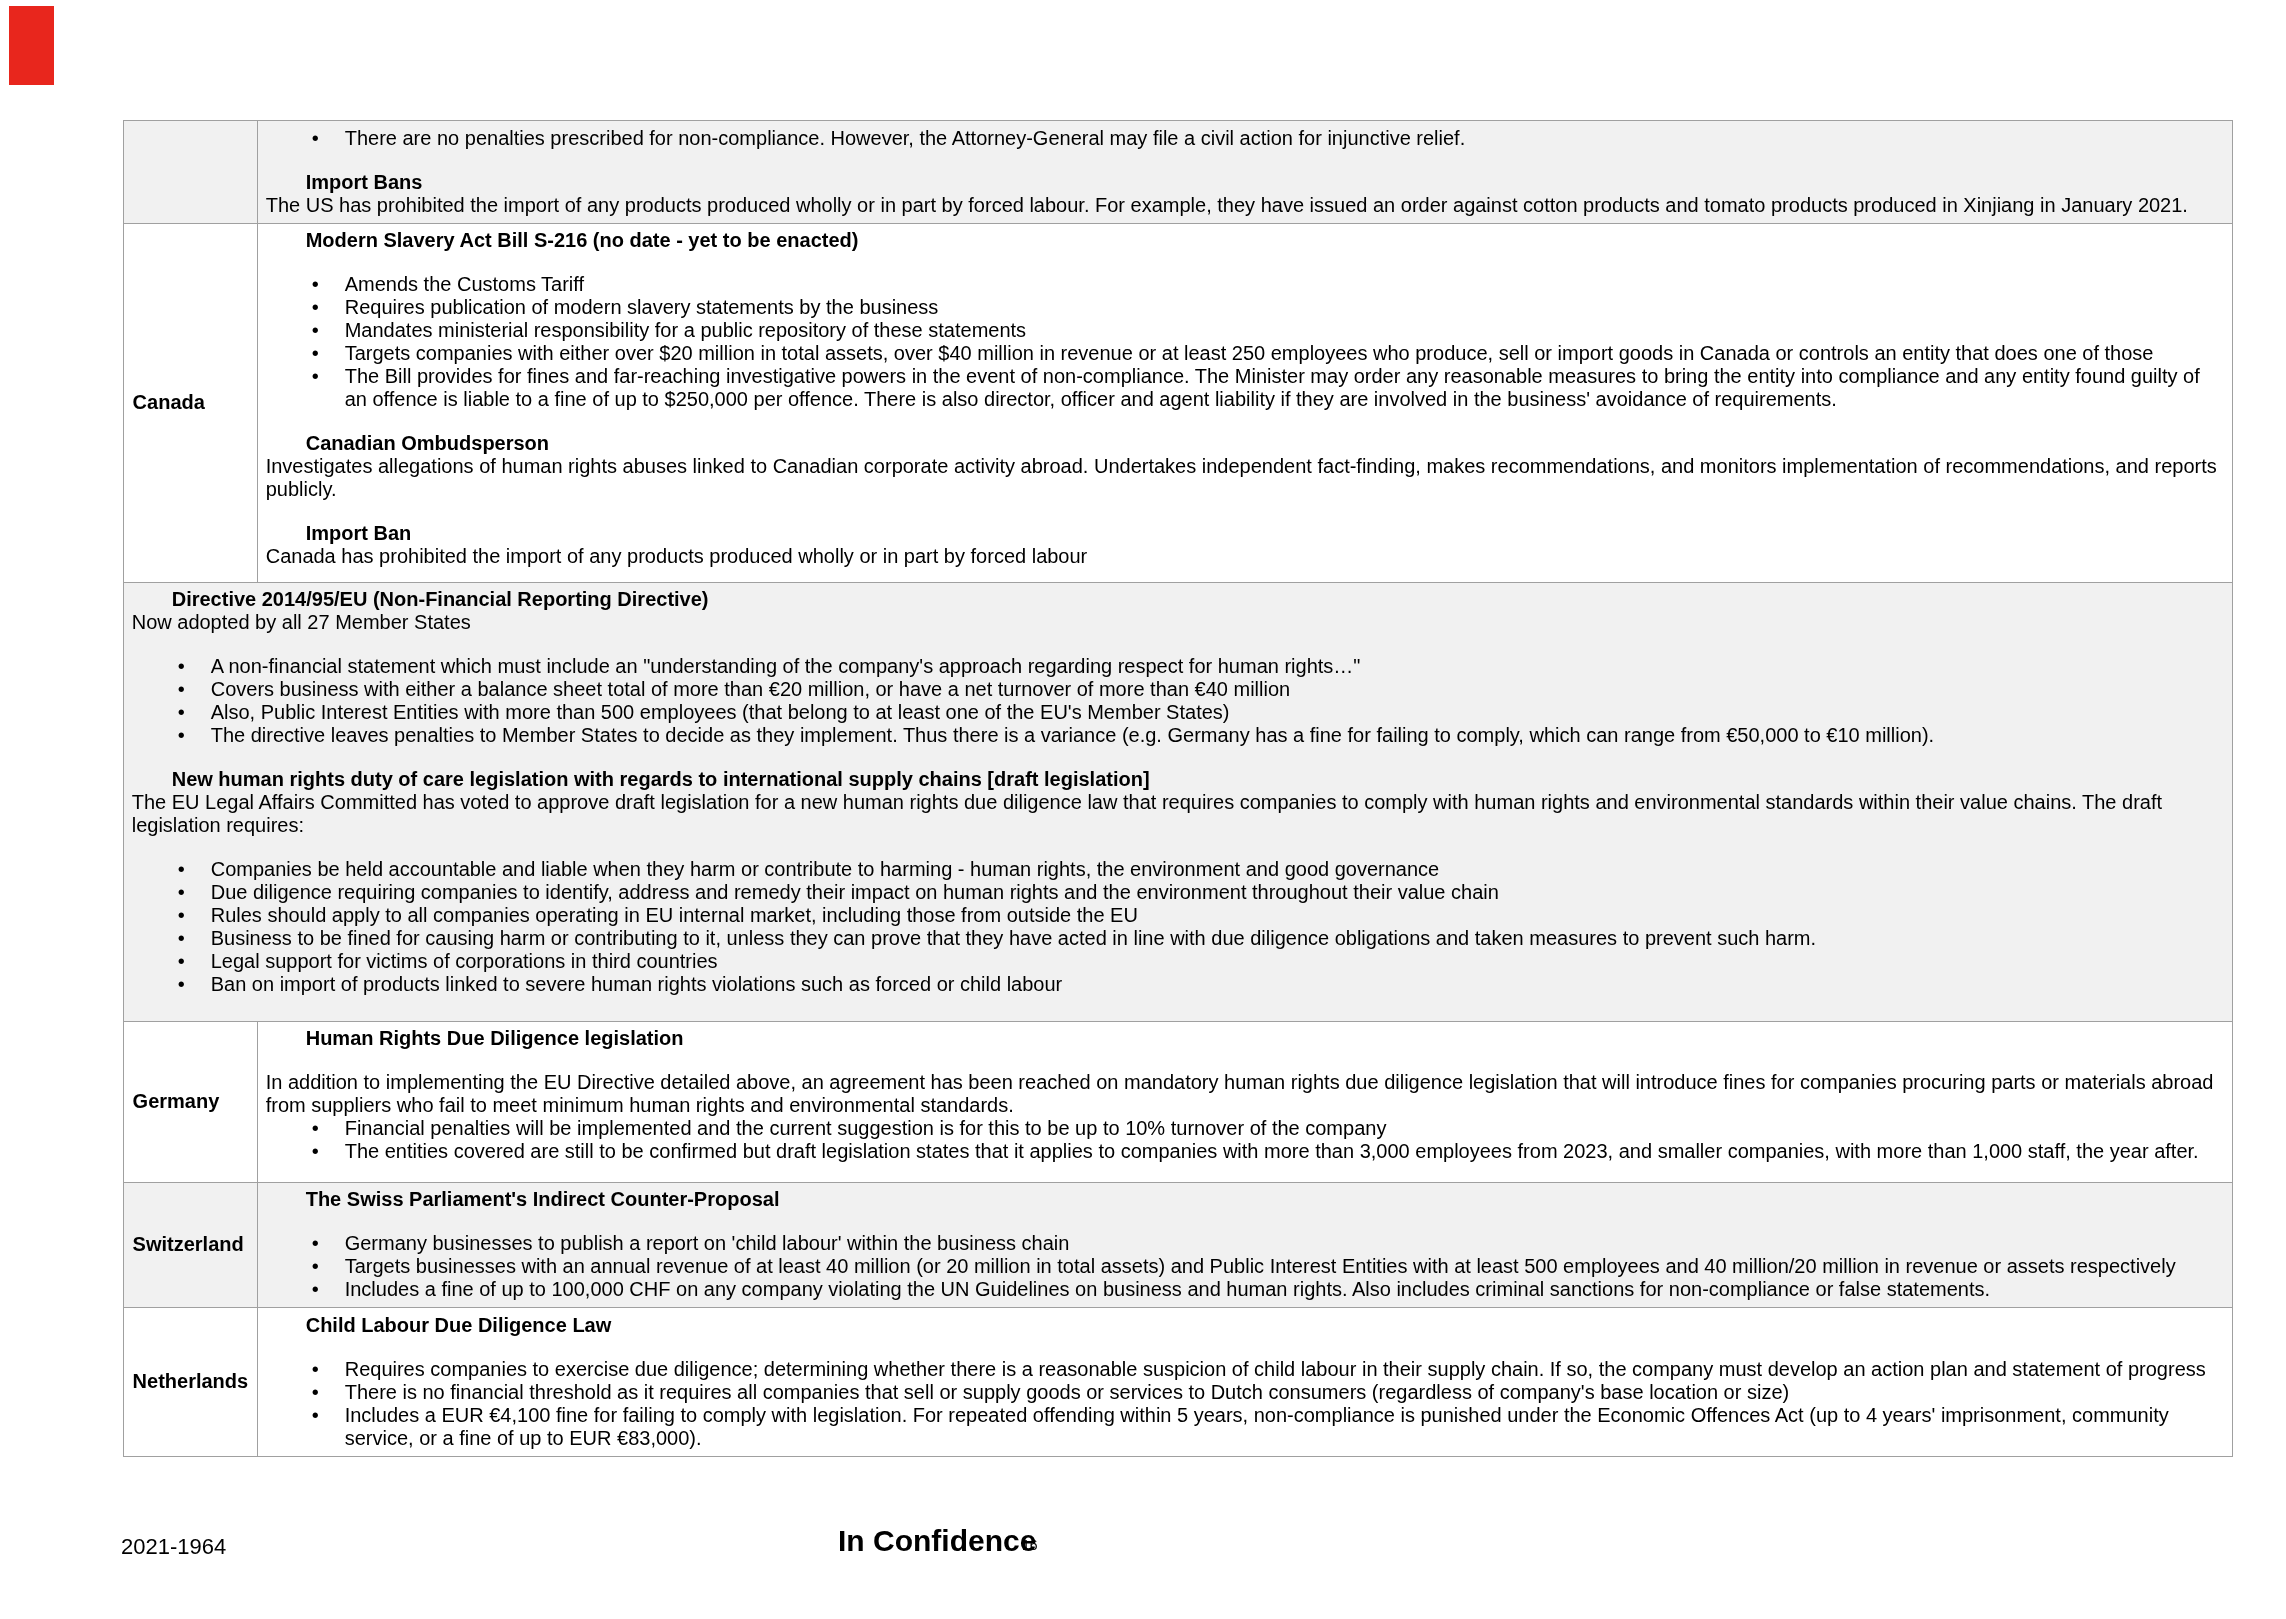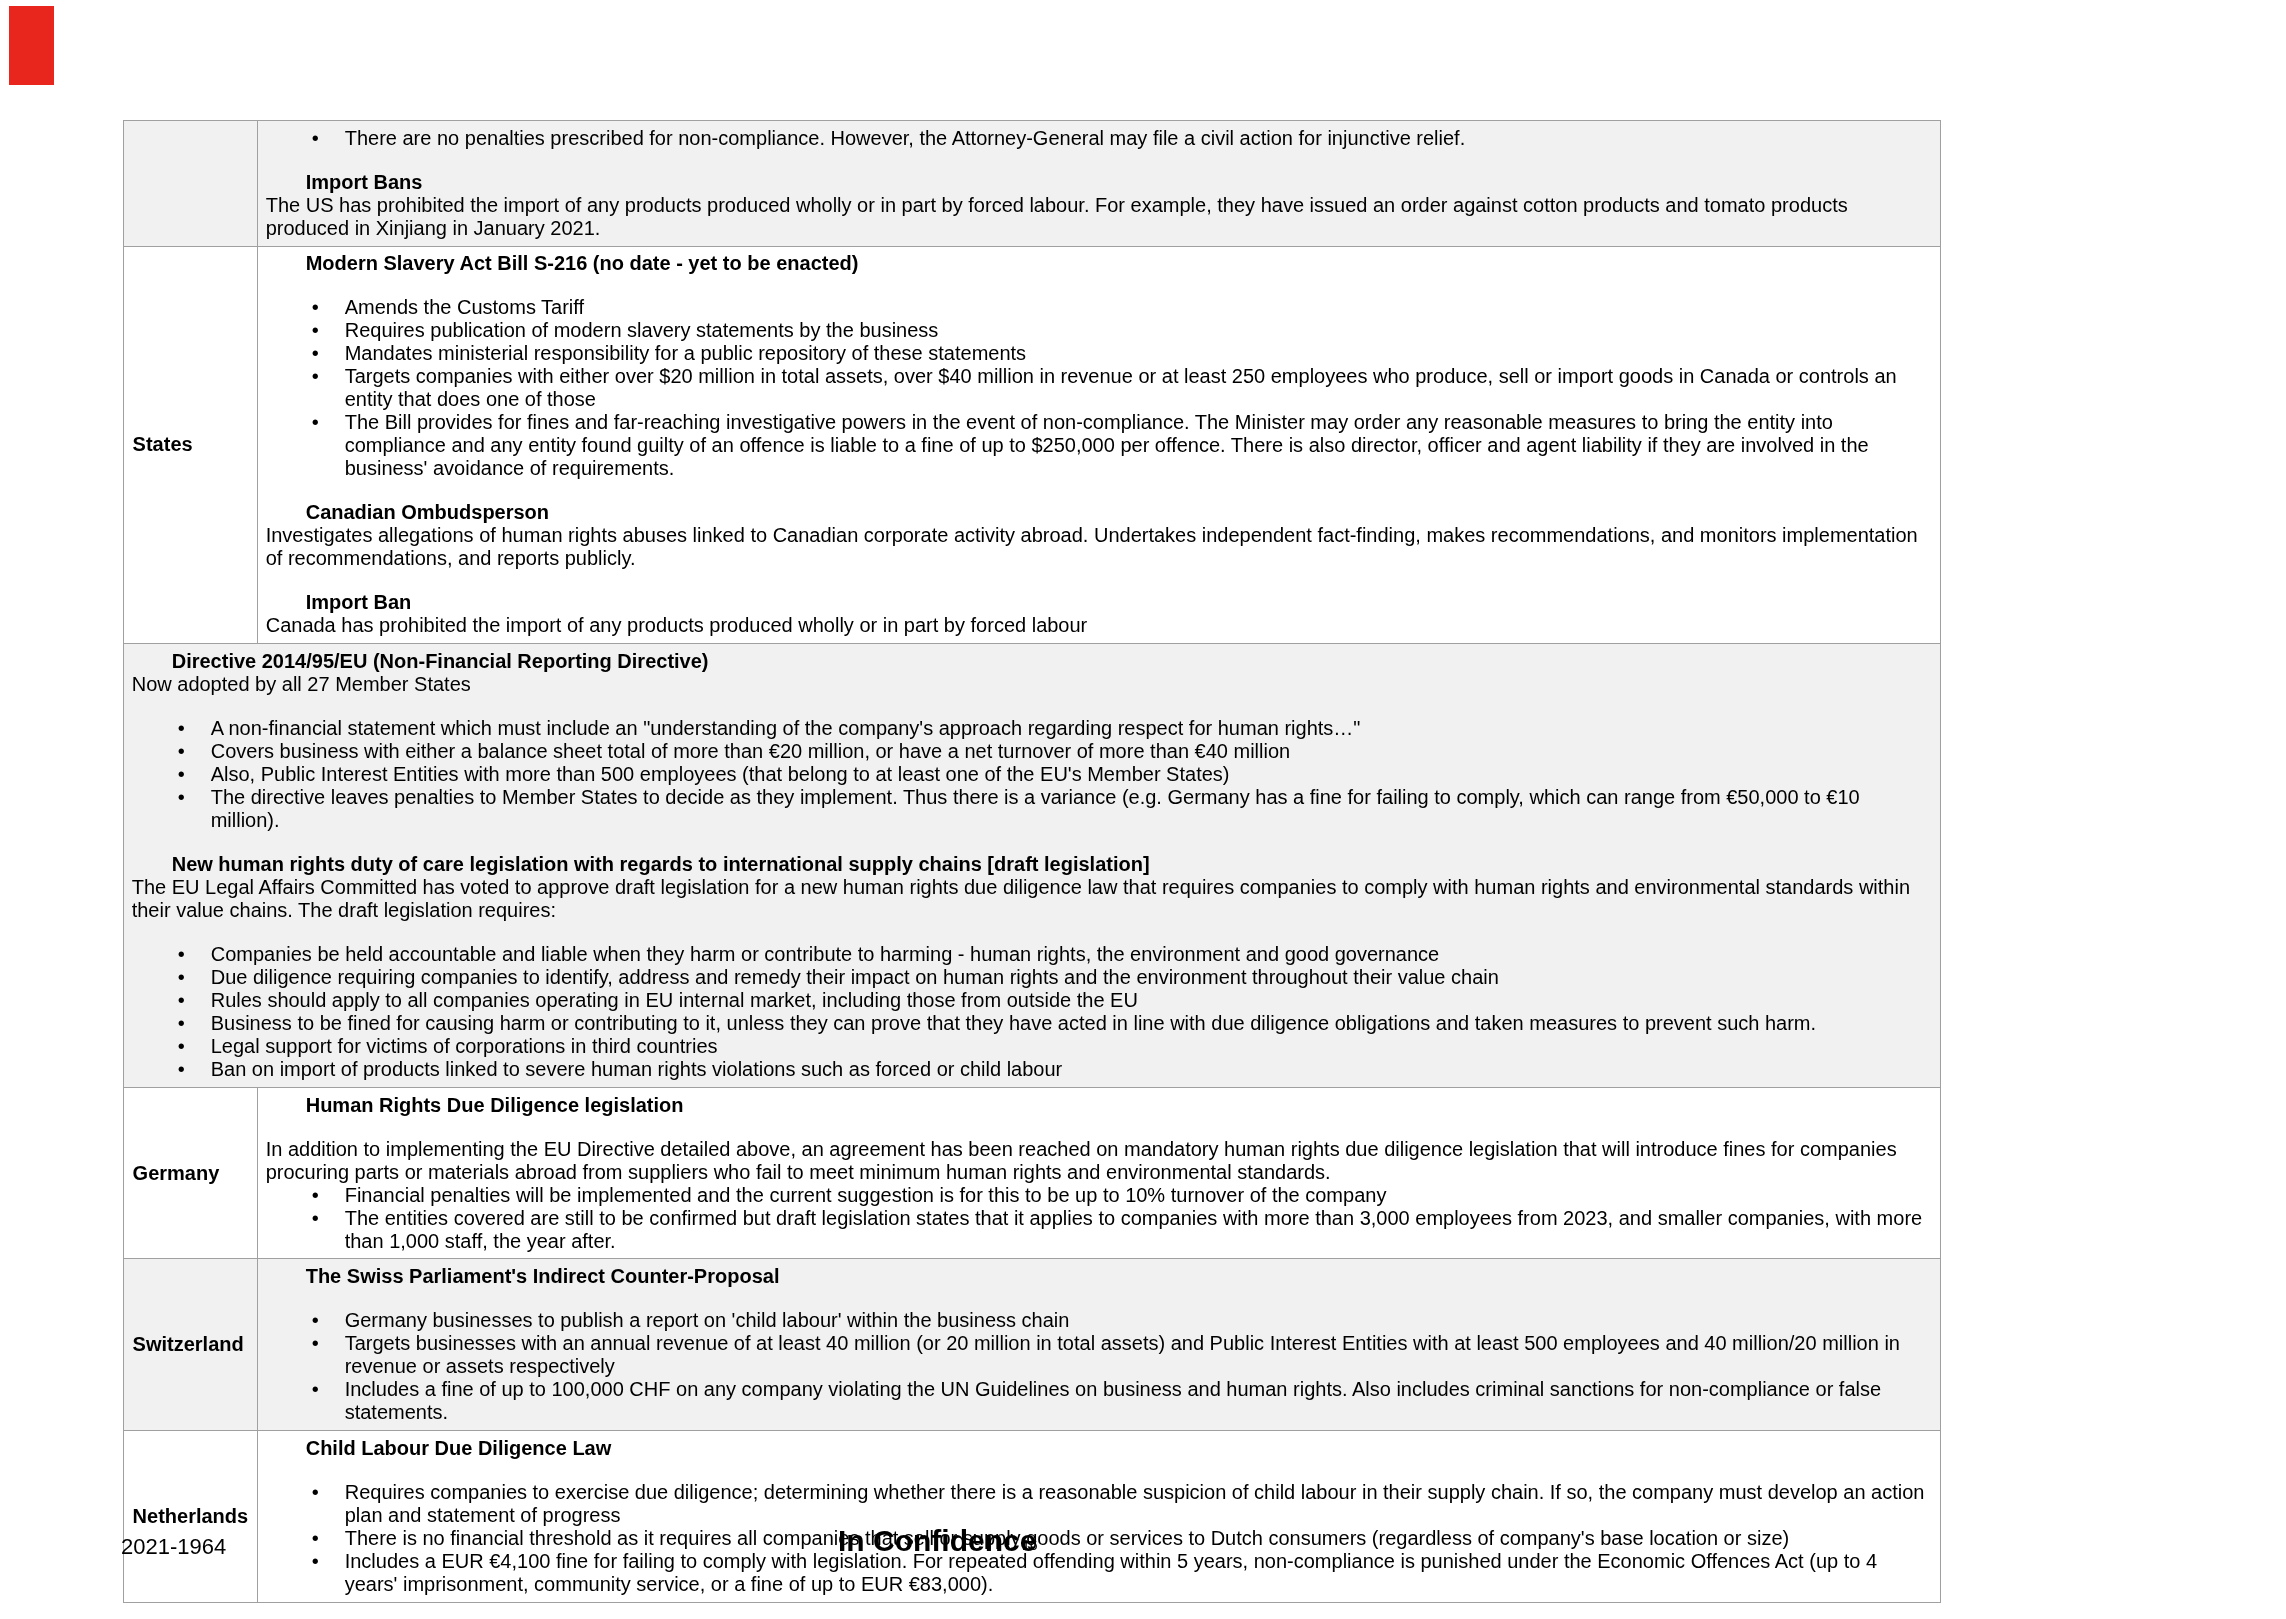--- a/index.html
+++ b/index.html
@@ -7,21 +7,21 @@
   body {
     width:2286px; height:1620px; position:relative; overflow:hidden;
     font-family:"Liberation Sans","DejaVu Sans",sans-serif;
     color:#000; font-size:20px; line-height:23px;
   }
   .page { position:absolute; inset:0; background:#fff; }
 
   .red-mark { position:absolute; left:8.6px; top:5.8px; width:45px; height:79px; }
 
   .doc-table {
-    position:absolute; left:123px; top:120px; width:1818px;
+    position:absolute; left:123px; top:120px; width:2110px;
     border:1px solid #a0a0a0; border-bottom:none;
   }
   .trow { display:flex; border-bottom:1px solid #a0a0a0; background:#ffffff; }
   .trow:nth-child(odd) { background:#f1f1f1; }
   .row-0 { min-height:90px; }
   .row-1 { min-height:359px; }
   .row-2 { min-height:439px; }
   .row-3 { min-height:161px; }
   .row-4 { min-height:119px; }
   .row-5 { min-height:142px; }
@@ -58,21 +58,21 @@
           <ul class="blk-ul">
             <li>There are no penalties prescribed for non-compliance. However, the Attorney-General may file a civil action for injunctive relief.</li>
           </ul>
           <div class="blk-gap"></div>
           <div class="blk-h">Import Bans</div>
           <div class="blk-p">The US has prohibited the import of any products produced wholly or in part by forced labour. For example, they have issued an order against cotton products and tomato products produced in Xinjiang in January 2021.</div>
         </div>
       </div>
       <div class="trow row-1">
         <div class="cell-country">
-          <div class="country-label">States</div>
+          <div class="country-label">Canada</div>
         </div>
         <div class="cell-content">
           <div class="blk-h">Modern Slavery Act Bill S-216 (no date - yet to be enacted)</div>
           <div class="blk-gap"></div>
           <ul class="blk-ul">
             <li>Amends the Customs Tariff</li>
             <li>Requires publication of modern slavery statements by the business</li>
             <li>Mandates ministerial responsibility for a public repository of these statements</li>
             <li>Targets companies with either over $20 million in total assets, over $40 million in revenue or at least 250 employees who produce, sell or import goods in Canada or controls an entity that does one of those</li>
             <li>The Bill provides for fines and far-reaching investigative powers in the event of non-compliance. The Minister may order any reasonable measures to bring the entity into compliance and any entity found guilty of an offence is liable to a fine of up to $250,000 per offence. There is also director, officer and agent liability if they are involved in the business' avoidance of requirements.</li>

